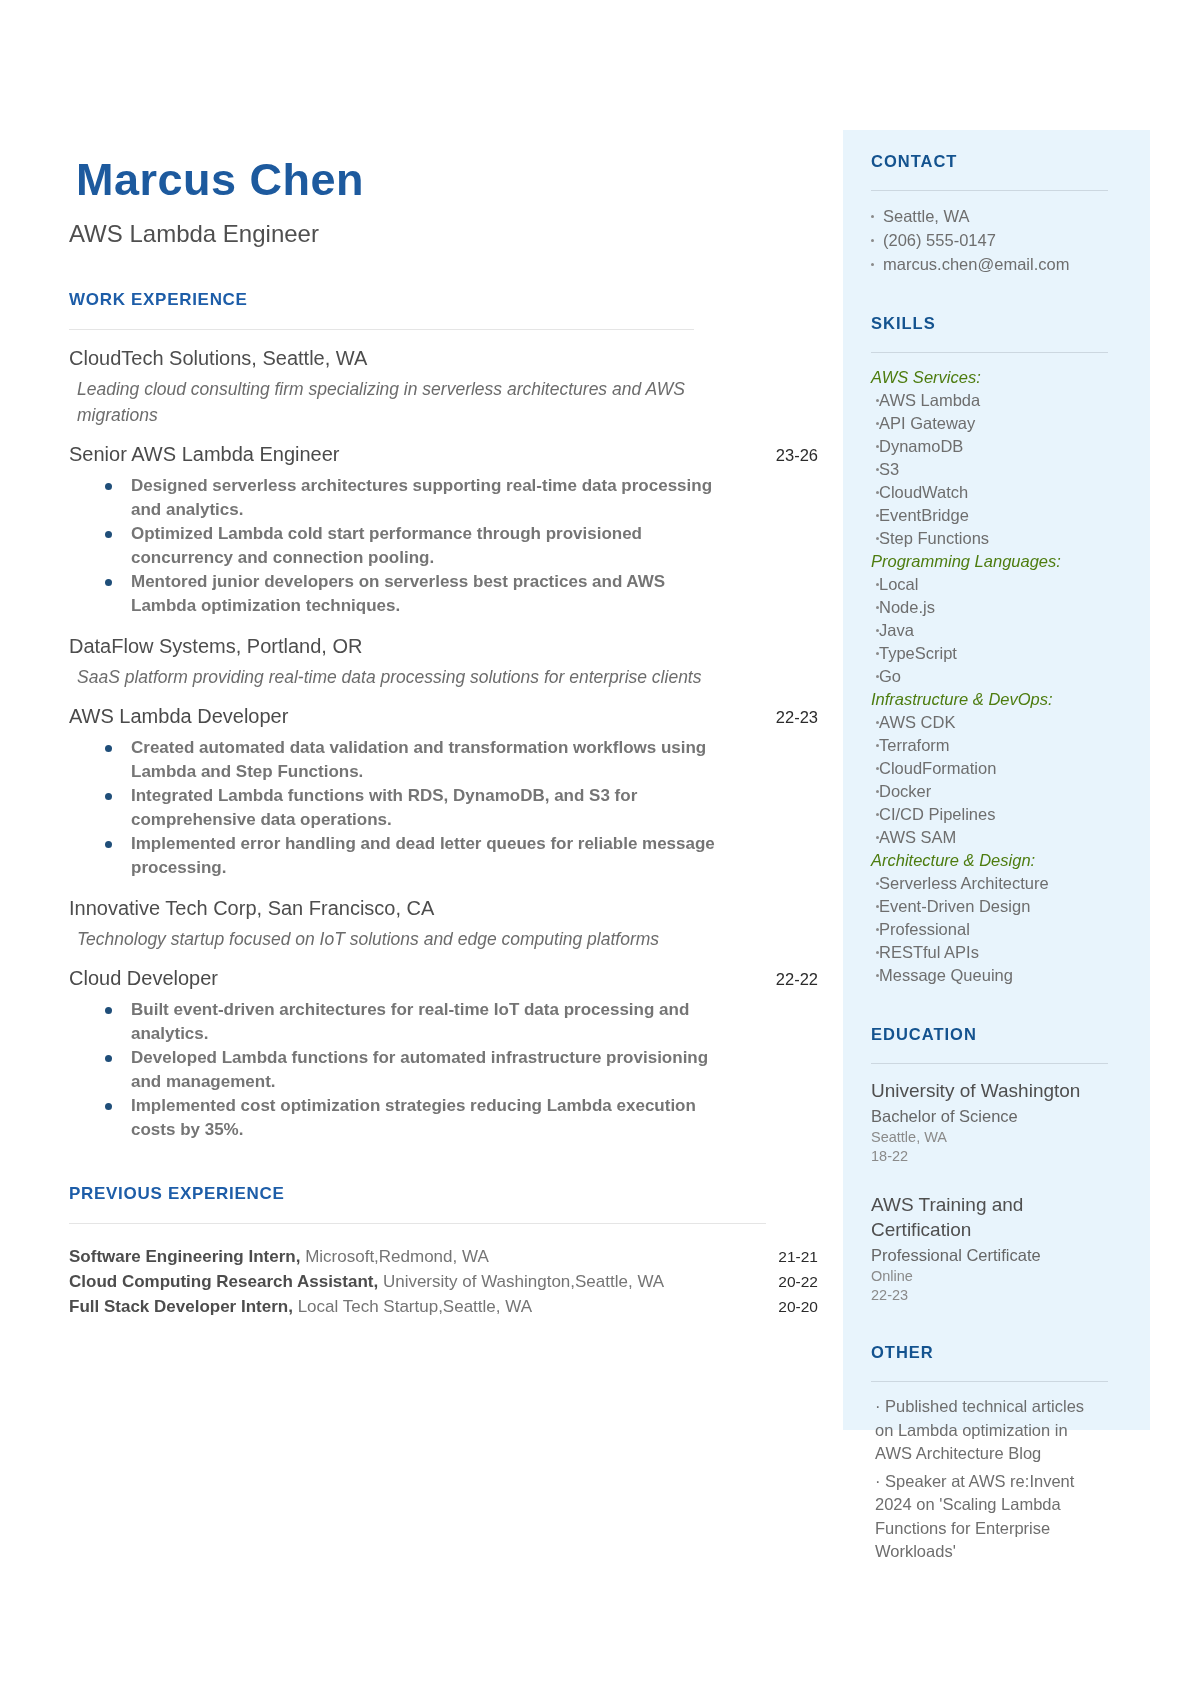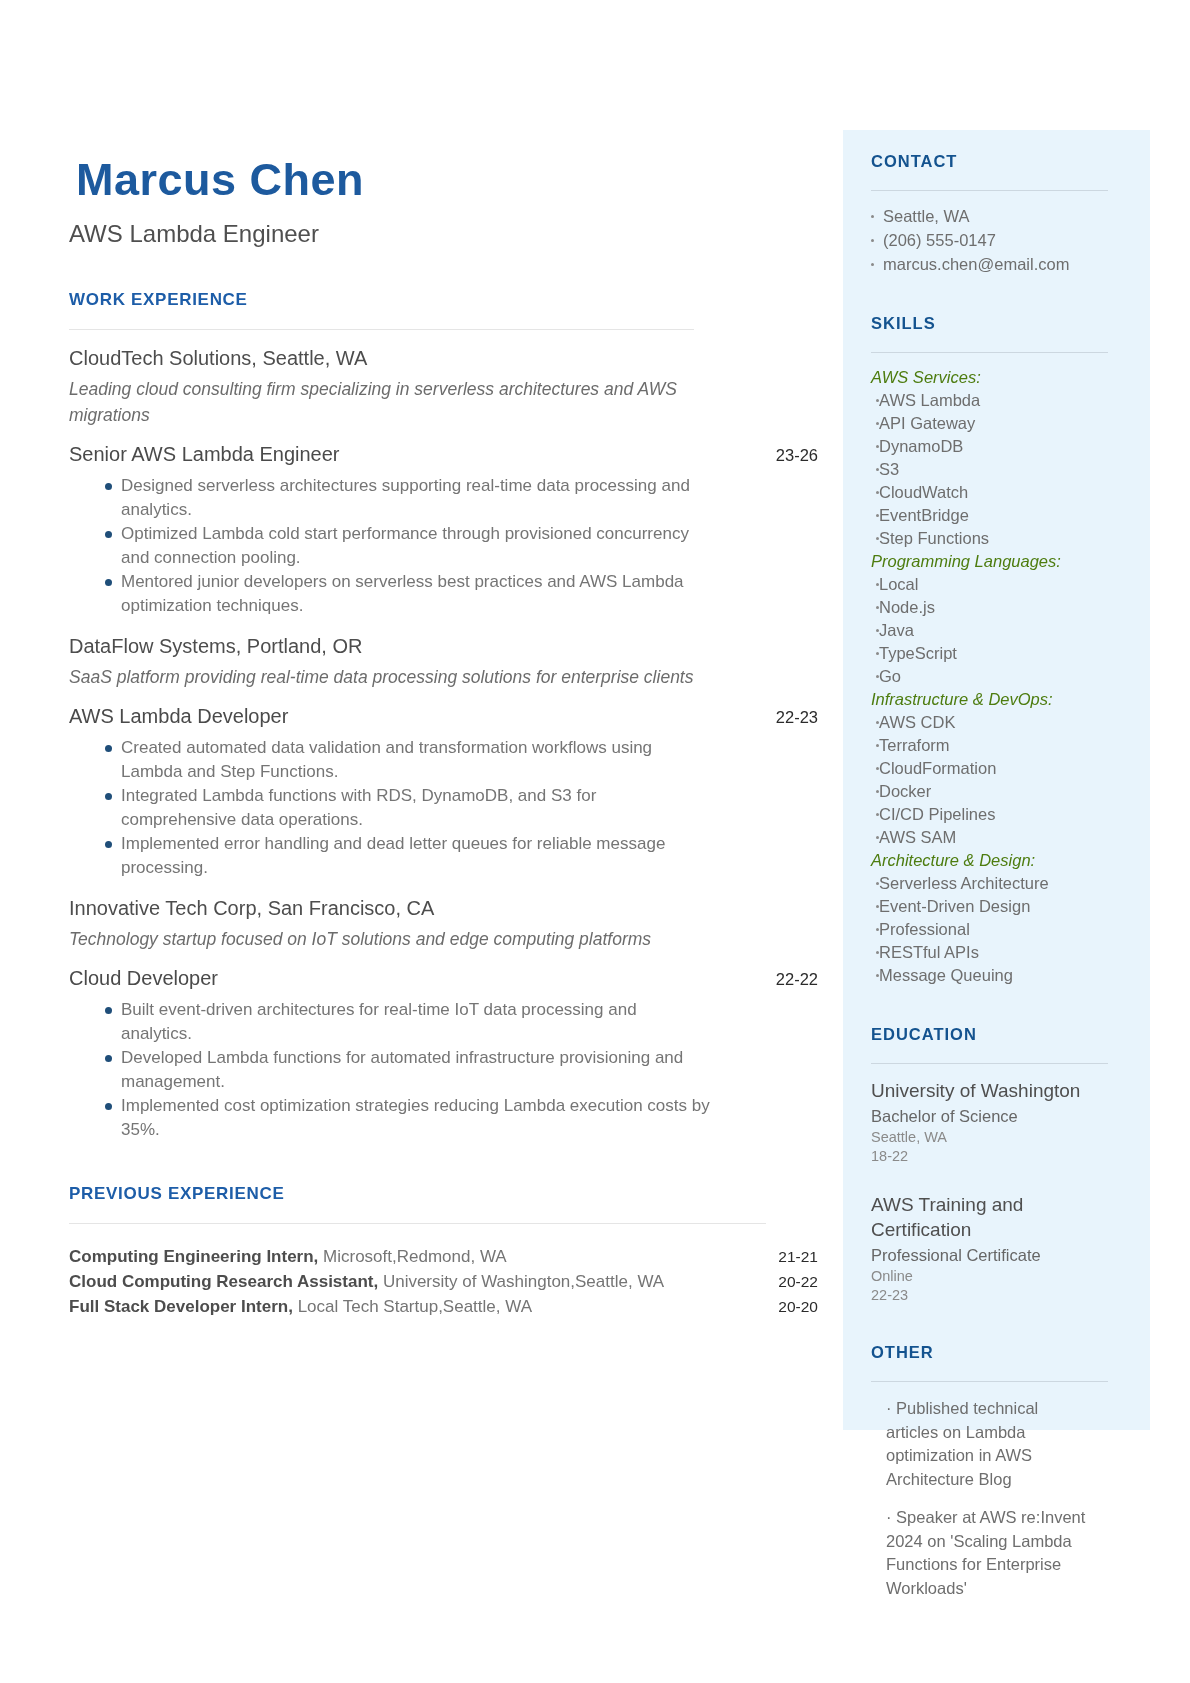--- a/index.html
+++ b/index.html
@@ -16,28 +16,28 @@
   .name { margin: 7px; font-size: 45px; line-height: 54px; font-weight: 800; color: #1d5a9e; letter-spacing: 0.5px; }
   .subtitle { margin: 13px 0 0; font-size: 24px; color: #4f4f4f; }
 
   .sec-header { margin: 42px 0 0; font-size: 17px; font-weight: 700; color: #1d5da8; letter-spacing: 0.7px; }
   .main-divider { border: none; border-top: 1px solid #e5e5e5; margin: 19px 0 0; height: 0; }
   .divider-work { width: 625px; }
   .divider-prev { width: 697px; }
 
   .company-line { margin: 15px 0 0; font-size: 20px; color: #4d4d4d; line-height: 26px; }
   .company-line strong { font-weight: 400; color: #4d4d4d; }
-  .company-desc { margin: 5px 0 0; font-size: 17.5px; font-style: italic; color: #6c6c6c; line-height: 26px; max-width: 645px; }
+  .company-desc { margin: 5px 8px 0; font-size: 17.5px; font-style: italic; color: #6c6c6c; line-height: 26px; max-width: 645px; }
 
   .role-row { display: flex; justify-content: space-between; align-items: baseline; margin: 15px 0 0; gap: 16px; }
   .role { font-size: 20px; color: #4a4a4a; }
   .dates { font-size: 16.5px; color: #2b2b2b; font-weight: 500; }
 
   .bullets { list-style: none; margin: 8px 0 0; padding: 0 0 0 36px; }
-  .bullets li { display: flex; gap: 9px; }
+  .bullets li { display: flex; gap: 19px; font-weight: bold; }
   .bullets .dot { flex: 0 0 auto; width: 7px; height: 7px; border-radius: 50%; background: #1f4e79; margin-top: 9px; }
   .bullet-text { font-size: 17px; color: #757575; line-height: 24px; max-width: 590px; }
 
   .prev-rows { margin: 20px 0 0; }
   .prev-row { display: flex; justify-content: space-between; align-items: baseline; line-height: 25px; }
   .prev-left { font-size: 17px; color: #757575; }
   .prev-left strong { font-weight: 700; color: #4d4d4d; }
   .prev-date { font-size: 15.5px; color: #2b2b2b; font-weight: 500; }
 
   
@@ -55,21 +55,21 @@
   .skill-category { font-style: italic; color: #4d7c0f; font-size: 16.5px; line-height: 23px; }
   .skill-item { display: flex; line-height: 23px; font-size: 16.5px; color: #6e6e6e; padding-left: 5px; }
   .skill-item .mini-dot { margin-top: 10px; }
 
   .edu-entry { margin-top: 14px; }
   .edu-entry + .edu-entry { margin-top: 26px; }
   .edu-school { font-size: 19px; color: #4f4f4f; line-height: 25px; }
   .edu-degree { font-size: 16.5px; color: #666666; line-height: 23px; margin-top: 2px; }
   .edu-meta { font-size: 14.5px; color: #8a8a8a; line-height: 19px; }
 
-  .other-item { margin: 15px; font-size: 16.5px; color: #6e6e6e; line-height: 23.5px; }
+  .other-item { margin: 4px; font-size: 16.5px; color: #6e6e6e; line-height: 23.5px; }
   .other-item::before { content: "·\00a0 "; }
 </style>
 </head>
 <body>
 
 <div class="main">
 
   <h1 class="name">Marcus Chen</h1>
   <div class="subtitle">AWS Lambda Engineer</div>
 
@@ -143,21 +143,21 @@
           <span class="bullet-text">Implemented cost optimization strategies reducing Lambda execution costs by 35%.</span>
         </li>
     </ul>
   </section>
 
   <div class="sec-header">PREVIOUS EXPERIENCE</div>
   <hr class="main-divider divider-prev">
 
   <div class="prev-rows">
     <div class="prev-row">
-      <span class="prev-left"><strong>Computing Engineering Intern,</strong><span> Microsoft,Redmond, WA</span></span>
+      <span class="prev-left"><strong>Software Engineering Intern,</strong><span> Microsoft,Redmond, WA</span></span>
       <span class="prev-date">21-21</span>
     </div>
     <div class="prev-row">
       <span class="prev-left"><strong>Cloud Computing Research Assistant,</strong><span> University of Washington,Seattle, WA</span></span>
       <span class="prev-date">20-22</span>
     </div>
     <div class="prev-row">
       <span class="prev-left"><strong>Full Stack Developer Intern,</strong><span> Local Tech Startup,Seattle, WA</span></span>
       <span class="prev-date">20-20</span>
     </div>

